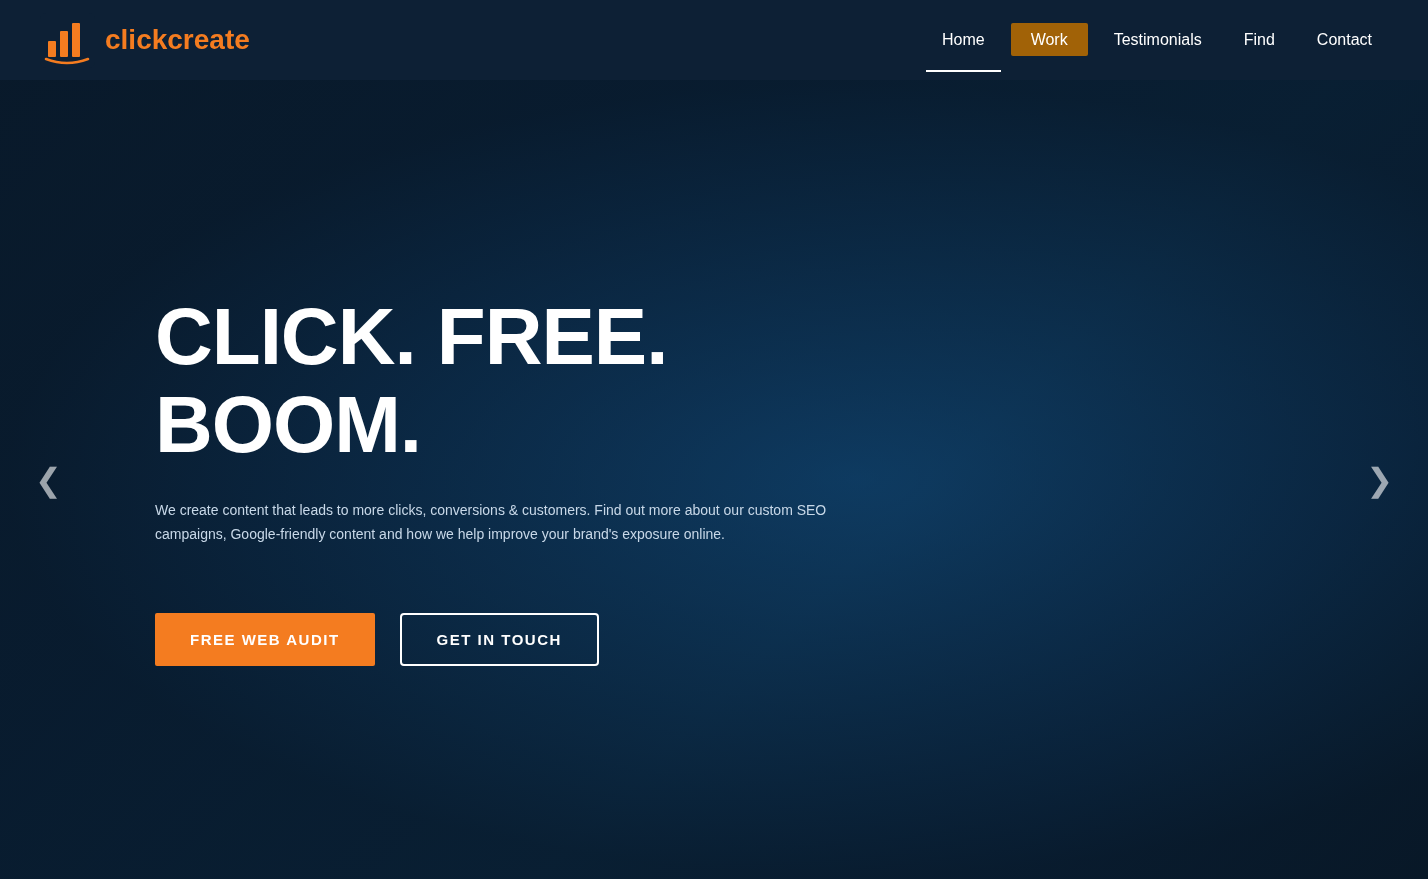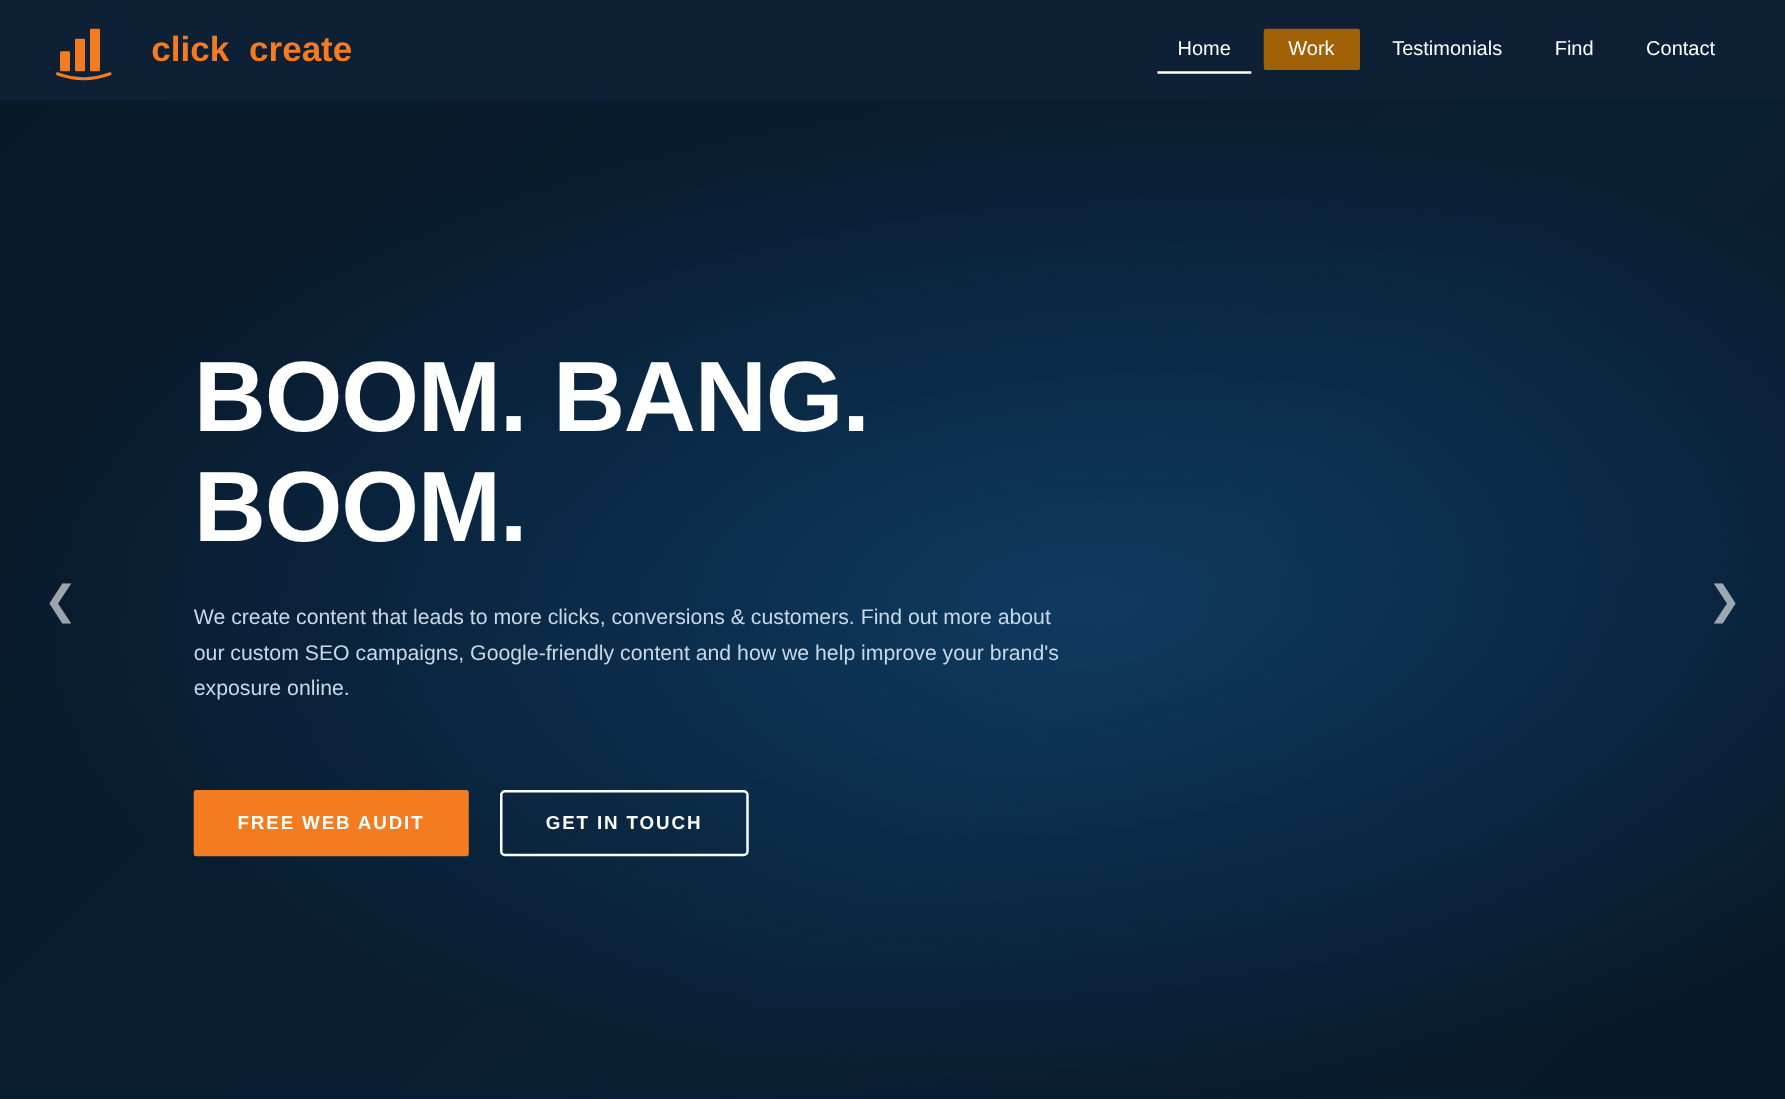--- a/index.html
+++ b/index.html
@@ -40,41 +40,40 @@
     }
 
     .logo-text {
       font-size: 28px;
       font-weight: bold;
       color: #ffffff;
     }
 
     .logo-text span {
       color: #f47c20;
-      margin-left: 16px;
     }
 
     .nav-links {
       display: flex;
       align-items: center;
       gap: 10px;
       list-style: none;
     }
 
     .nav-links li a {
       text-decoration: none;
       color: #ffffff;
       font-size: 16px;
       padding: 8px 16px;
       font-weight: 500;
     }
 
     .nav-links li a.active-home {
       border-bottom: 2px solid #ffffff;
-      padding-bottom: 9px;
+      padding-bottom: 22px;
     }
 
     .nav-links li a.active-work {
       background: #a16207;
       padding: 8px 20px;
       border-radius: 2px;
     }
 
     
     .hero {
@@ -107,21 +106,21 @@
     .hero-title {
       font-size: 80px;
       font-weight: 900;
       color: #ffffff;
       line-height: 1.1;
       margin-bottom: 30px;
       letter-spacing: -1px;
     }
 
     .hero-description {
-      font-size: 17px;
+      font-size: 14px;
       color: #c8d8e8;
       line-height: 1.7;
       max-width: 700px;
       margin-bottom: 66px;
     }
 
     .hero-buttons {
       display: flex;
       gap: 25px;
       align-items: flex-start;
@@ -216,21 +215,21 @@
   </ul>
 </nav>
 
 <section class="hero">
 
   <button class="carousel-prev">
     <span>❮</span>
   </button>
 
   <div class="hero-content">
-    <h1 class="hero-title">BOOM. BANG. BOOM.</h1>
+    <h1 class="hero-title">CLICK. FREE. BOOM.</h1>
     <p class="hero-description">We create content that leads to more clicks, conversions &amp; customers. Find out more about our custom SEO campaigns, Google-friendly content and how we help improve your brand's exposure online.</p>
     <div class="hero-buttons">
       <button class="btn-primary">FREE WEB AUDIT</button>
       <button class="btn-secondary">GET IN TOUCH</button>
     </div>
   </div>
 
   <button class="carousel-next">
     <span>❯</span>
   </button>

